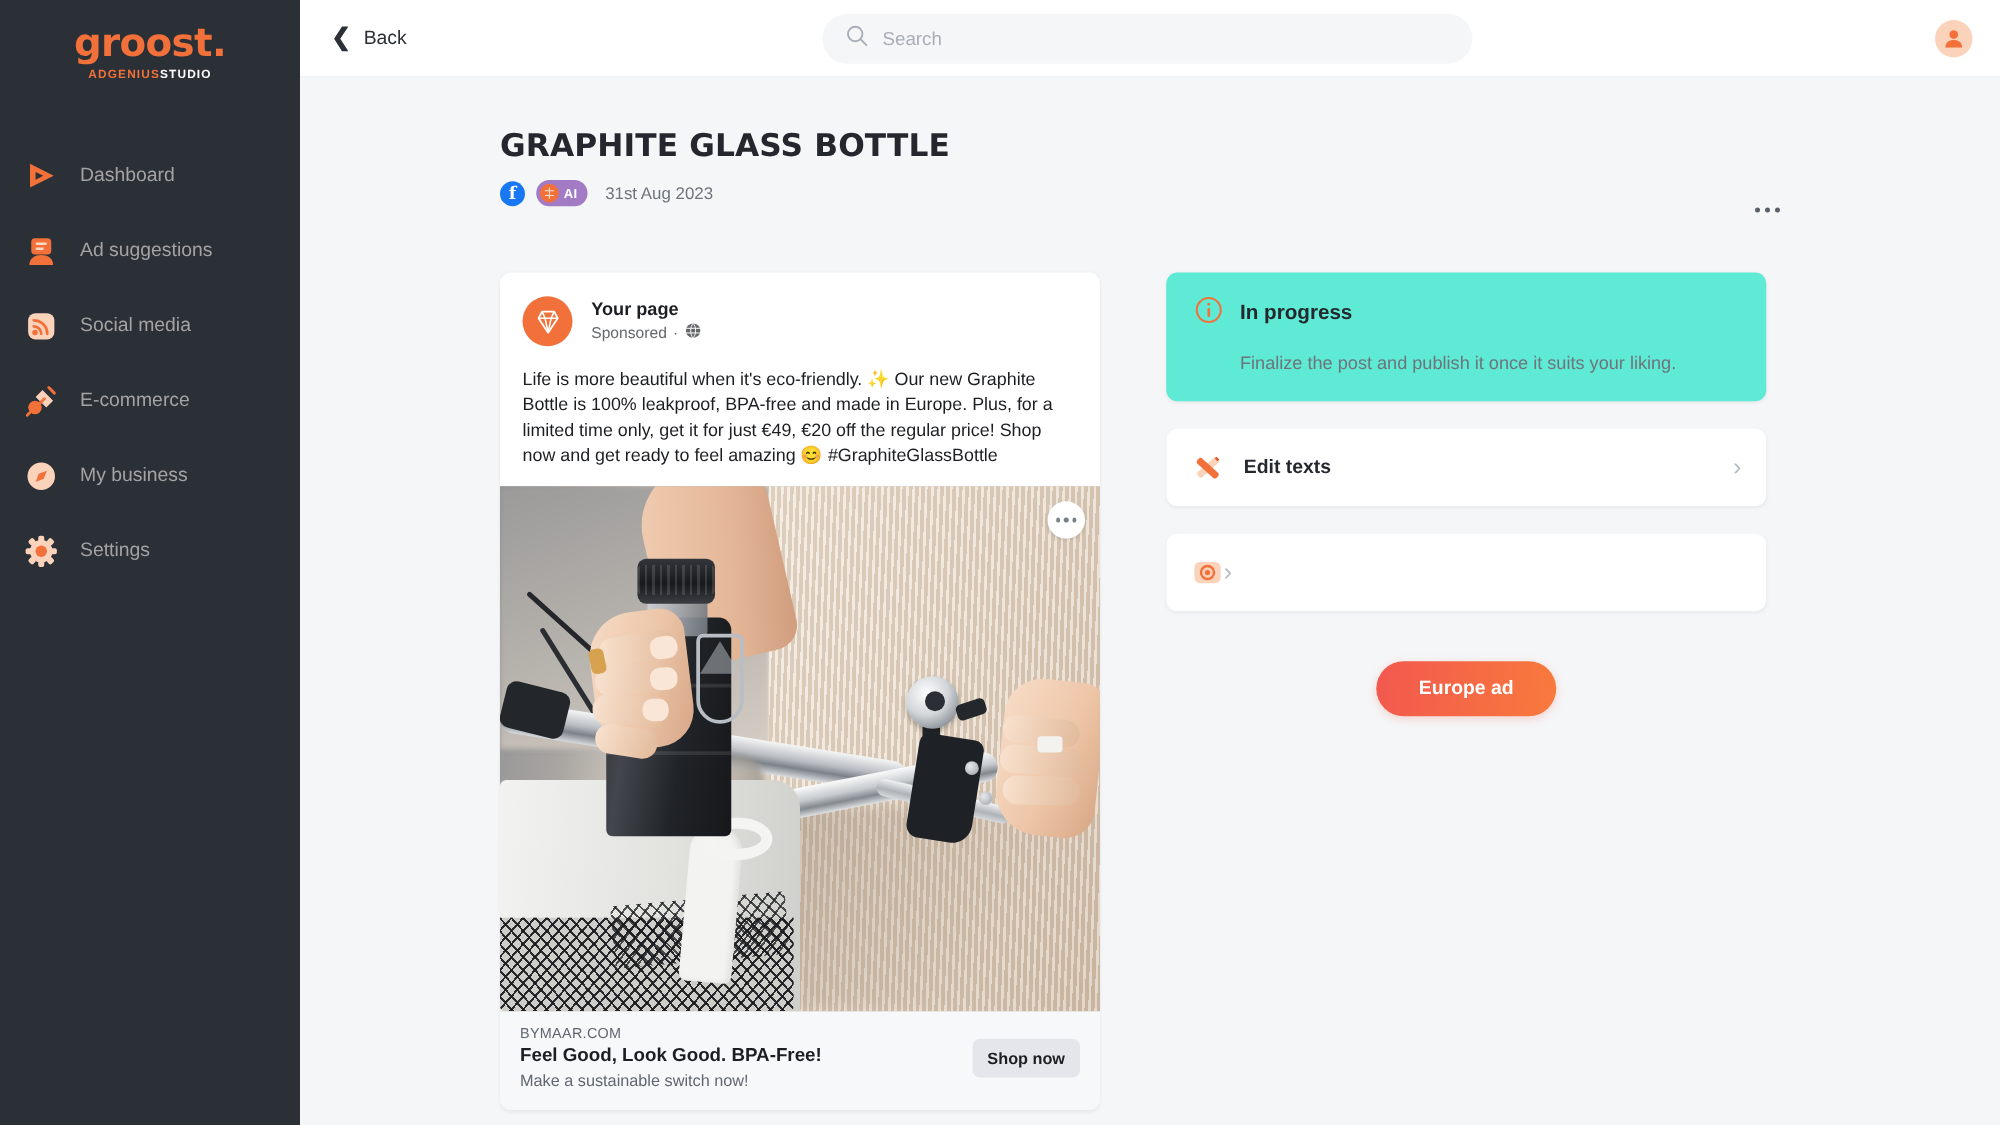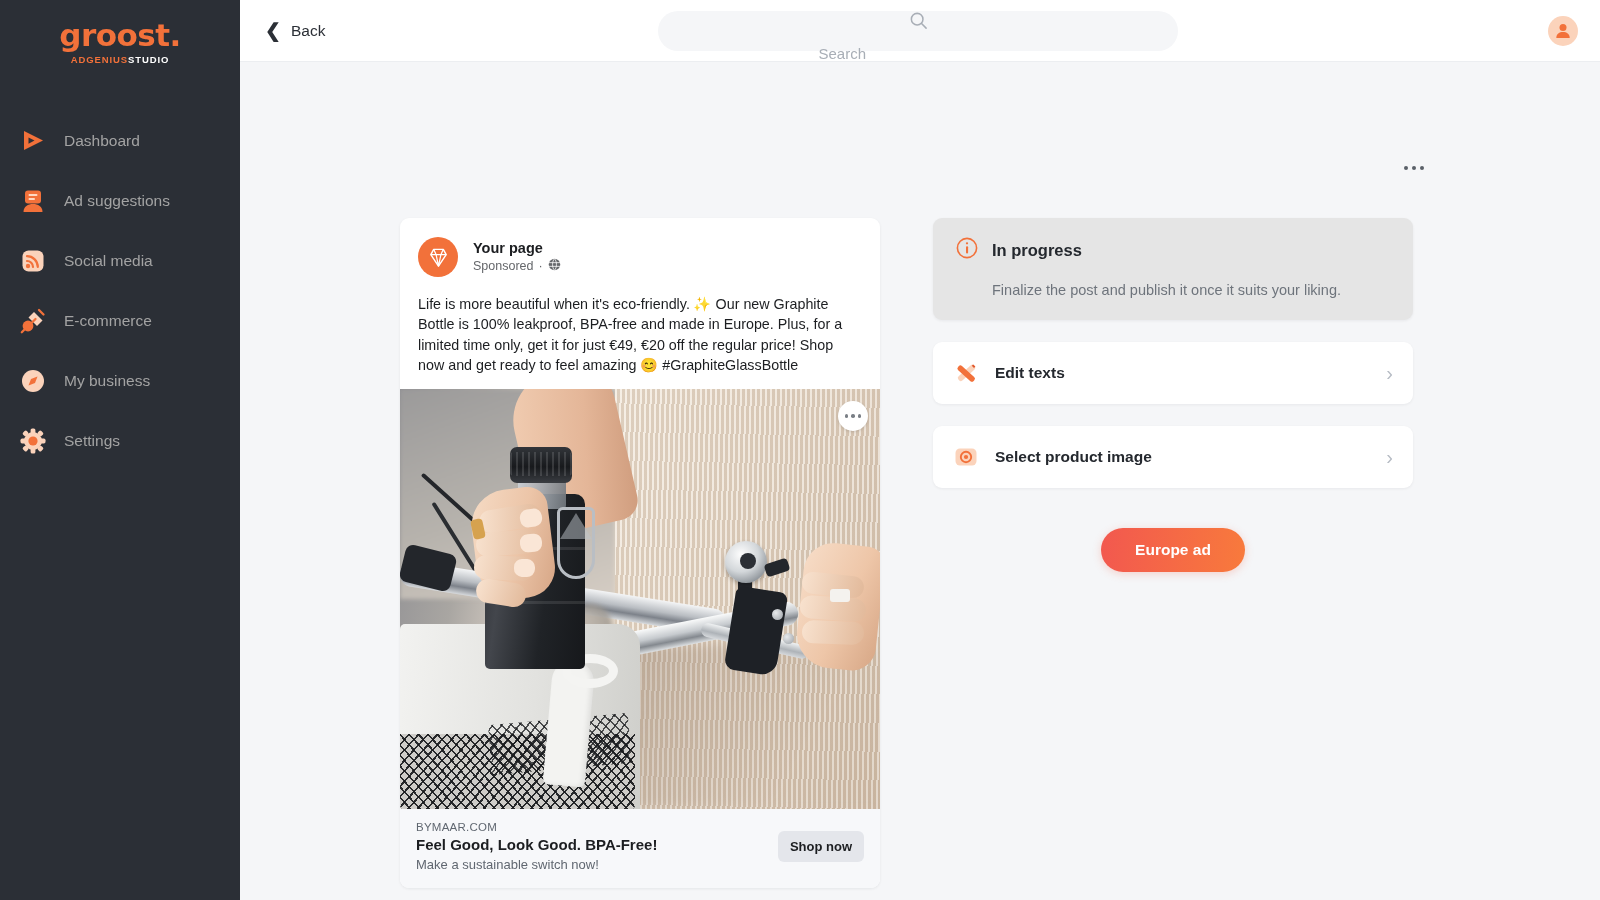--- a/index.html
+++ b/index.html
@@ -45,21 +45,21 @@
     display: flex; align-items: center; position: relative; flex: 0 0 62px;
   }
   .back-btn {
     display: flex; align-items: center; gap: 10px; margin-left: 25px; cursor: pointer;
   }
   .back-chev { font-size: 19px; color: #2b2f36; font-weight: 700; line-height: 1; }
   .back-label { font-size: 15.5px; color: #2b2f36; }
   .search-box {
     position: absolute; left: 418px; top: 11px; width: 520px; height: 40px;
     background: #f5f6f8; border-radius: 20px; display: flex; align-items: center;
-    gap: 11px; padding: 0 18px; cursor: text; flex-direction: column;
+    gap: 11px; padding: 0 18px; cursor: text;
   }
   .search-input {
     border: none; background: transparent; outline: none; flex: 1;
     font-size: 15px; color: #9aa0a8; font-family: "Liberation Sans", sans-serif;
   }
   .search-input::placeholder { color: #a8aeb6; }
   .avatar {
     position: absolute; right: 22px; top: 16px; width: 30px; height: 30px;
     border-radius: 50%; background: #fbd3bb; cursor: pointer;
     display: flex; align-items: center; justify-content: center;
@@ -139,21 +139,21 @@
   .foot-desc { font-size: 13px; color: #606770; margin-top: 4px; }
   .shop-btn {
     background: #e4e6eb; border: none; border-radius: 6px; padding: 8px 12px;
     font-size: 13px; font-weight: 700; color: #1c1e21; cursor: pointer;
     font-family: "Liberation Sans", sans-serif; white-space: nowrap;
   }
 
   
   .right-col { width: 480px; }
   .info-card {
-    background: #e5e5e5; border-radius: 9px; padding: 18px 22px 22px 22px;
+    background: #5eead4; border-radius: 9px; padding: 18px 22px 22px 22px;
     box-shadow: 0 1px 3px rgba(20,25,35,0.06);
   }
   .info-top { display: flex; align-items: center; gap: 13px; }
   .info-title { font-size: 16.5px; font-weight: 700; color: #24282e; }
   .info-desc { font-size: 14.5px; color: #6e747c; margin-top: 18px; padding-left: 37px; }
 
   .action-card {
     background: #ffffff; border-radius: 9px; height: 62px; margin-top: 22px;
     display: flex; align-items: center; padding: 0 20px; cursor: pointer;
     box-shadow: 0 1px 3px rgba(20,25,35,0.06);
@@ -451,20 +451,36 @@
       <div class="avatar">
         <svg width="20" height="20" viewBox="0 0 20 20">
           <circle cx="10" cy="6.6" r="3.5" fill="#f2713a"></circle>
           <path d="M3.3 17 C3.3 12.8 6.4 11 10 11 C13.6 11 16.7 12.8 16.7 17 Z" fill="#f2713a"></path>
         </svg>
       </div>
     </header>
 
     <section class="content">
 
+      <div class="title-block">
+        <h1 class="page-title">GRAPHITE GLASS BOTTLE</h1>
+        <div class="meta-row">
+          <span class="fb-badge">f</span>
+          <span class="ai-badge">
+            <span class="brain">
+              <svg width="11" height="11" viewBox="0 0 12 12">
+                <circle cx="6" cy="6" r="5.4" fill="#f2713a"></circle>
+                <path d="M6 1 V11 M2 4 H10 M2.2 8 H9.8" stroke="#ffe4d3" stroke-width="0.9" fill="none"></path>
+              </svg>
+            </span>
+            <span class="ai-text">AI</span>
+          </span>
+          <span class="meta-date">31st Aug 2023</span>
+        </div>
+      </div>
 
       <div class="dots-menu">
         <i></i>
           <i></i>
           <i></i>
       </div>
 
       <div class="cols">
 
         <div class="post-card">
@@ -586,21 +602,20 @@
           </div>
 
           <div class="action-card">
             <span class="action-icon">
               <svg width="26" height="26" viewBox="0 0 26 26">
                 <rect x="2.5" y="4.5" width="21" height="17" rx="4.5" fill="#fbd3bb"></rect>
                 <circle cx="13" cy="13" r="5.2" fill="none" stroke="#f2713a" stroke-width="1.9"></circle>
                 <circle cx="13" cy="13" r="2.1" fill="#f2713a"></circle>
               </svg>
             </span>
-            <span class="action-label">Select product image</span>
             <span class="action-chev">›</span>
           </div>
 
           <div class="publish-wrap">
             <button class="publish-btn">Europe ad</button>
           </div>
 
         </div>
       </div>
     </section>

